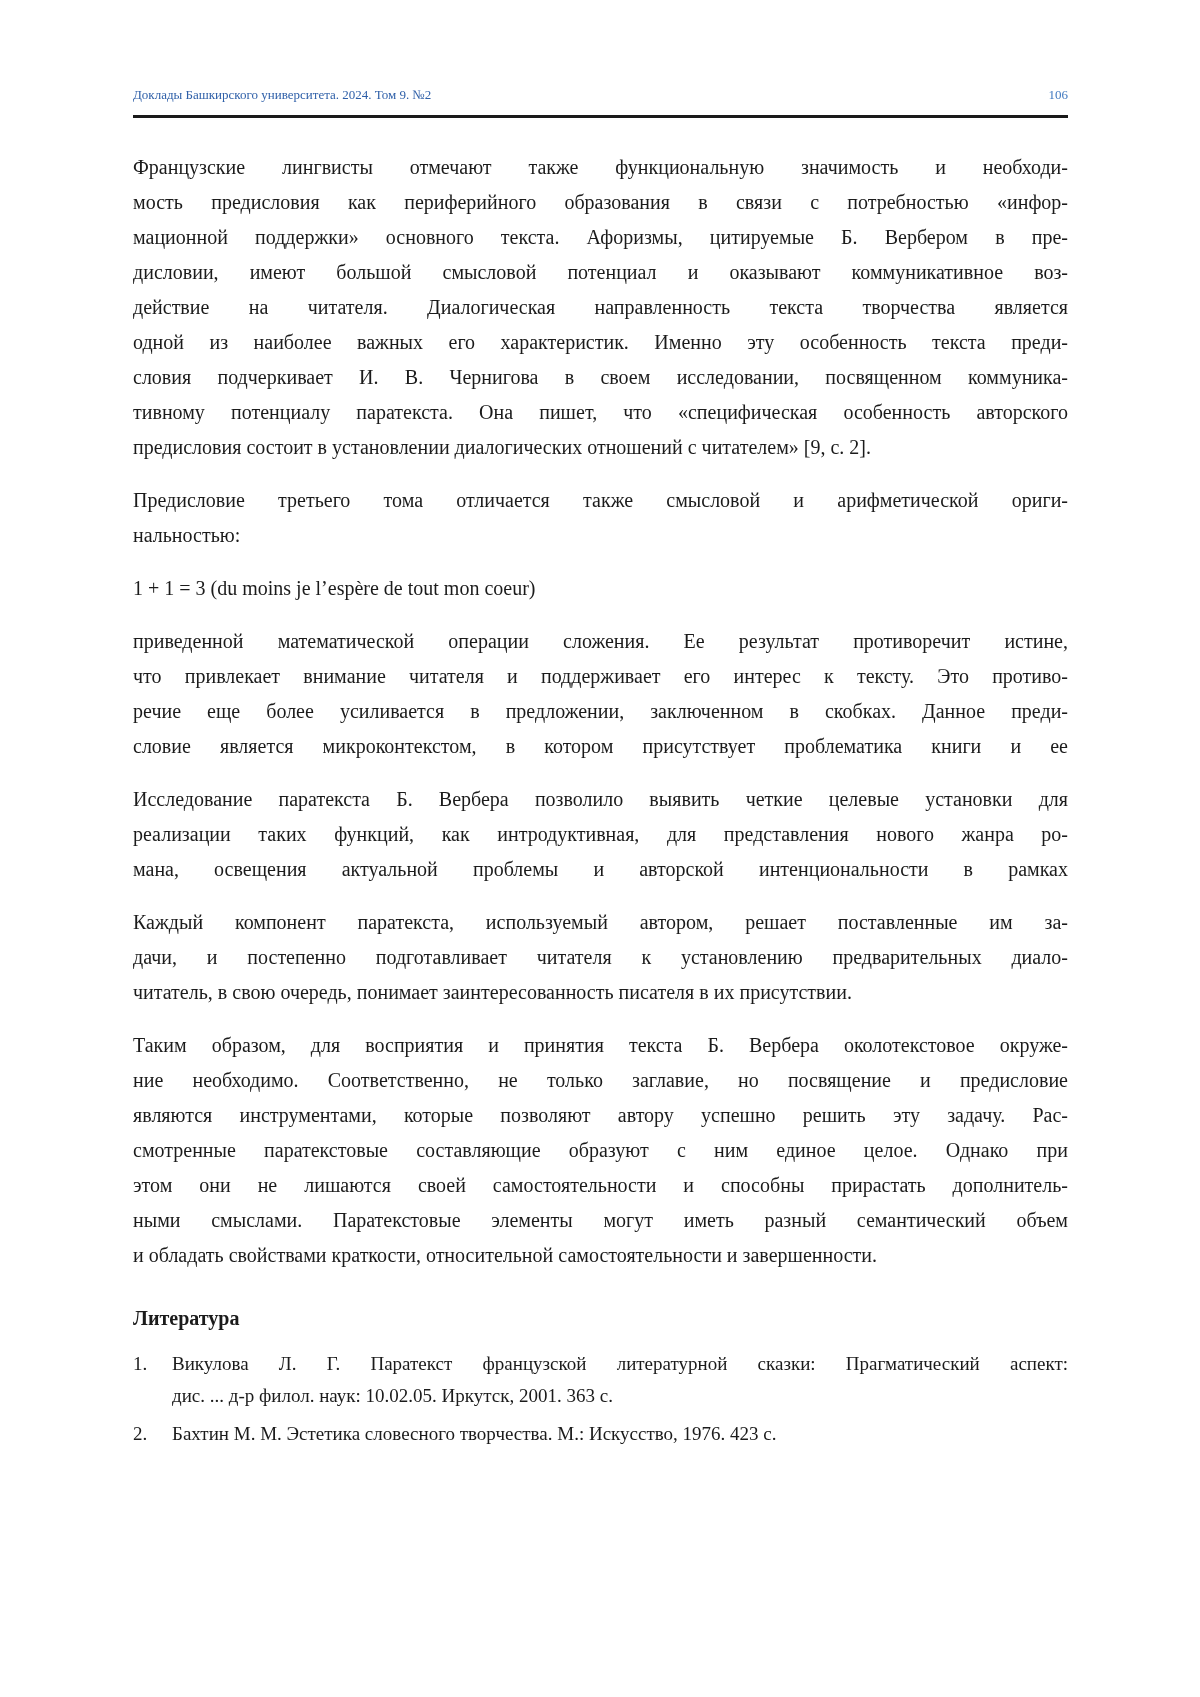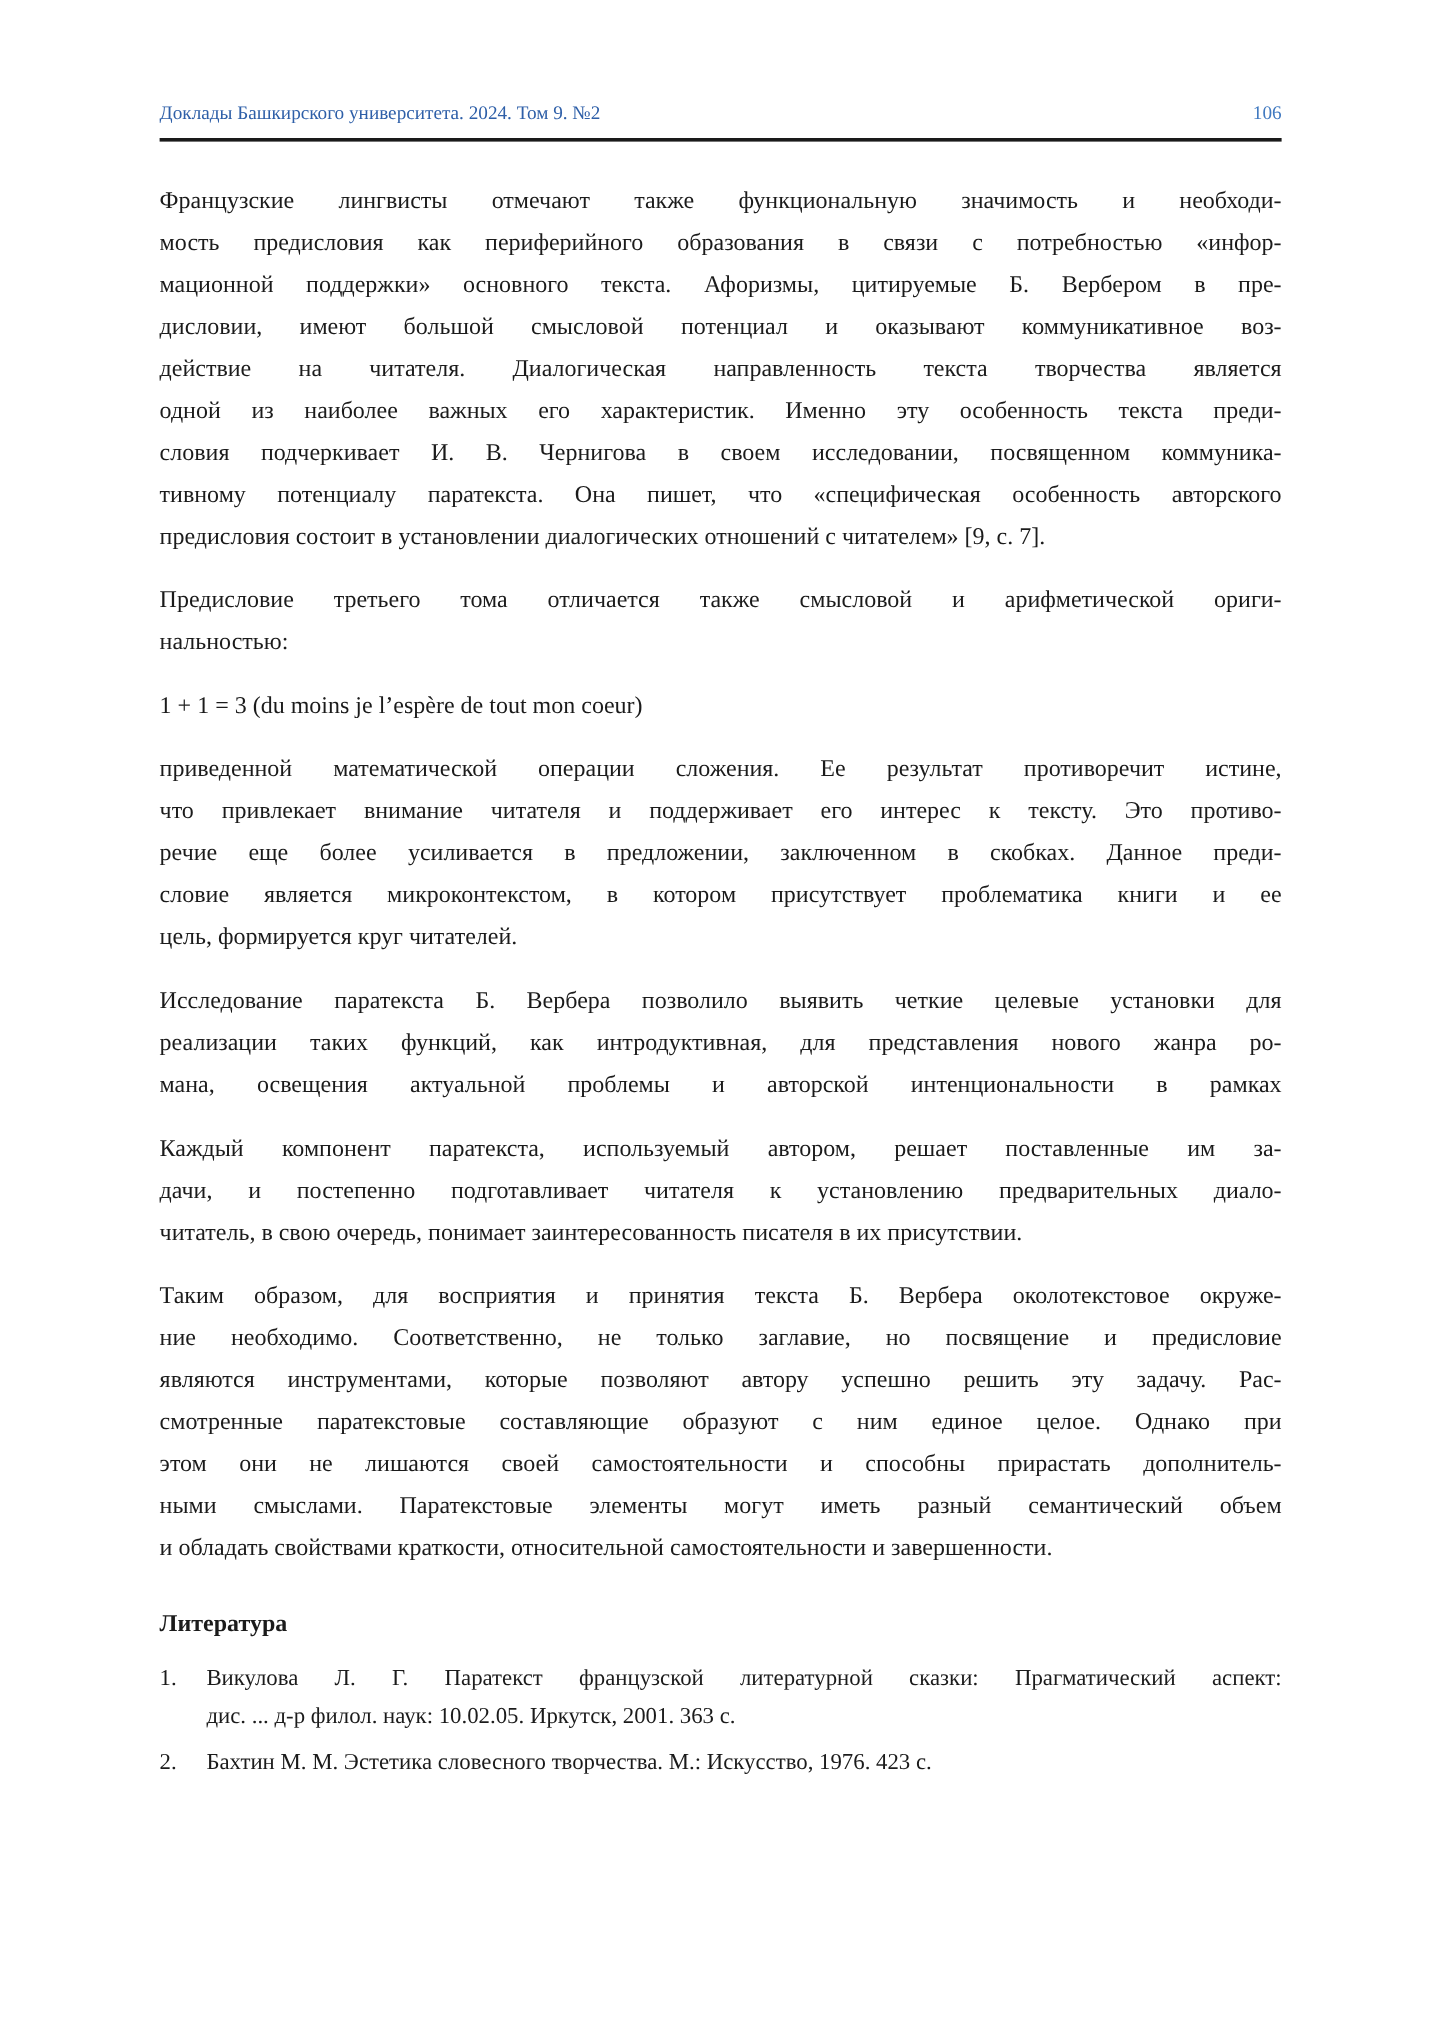--- a/index.html
+++ b/index.html
@@ -14,21 +14,21 @@
   .page {
     box-sizing: border-box;
     width: 1200px;
     height: 1697px;
     padding: 84px 132px 0 133px;
   }
   .page-header {
     display: flex;
     justify-content: space-between;
     align-items: baseline;
-    font-size: 16px;
+    font-size: 13px;
     line-height: 22px;
     color: var(--title-color, #2e5fa8);
   }
   .page-header .pagenum { color: var(--pagenum-color, #4079c0); }
   .header-rule {
     height: 3px;
     background: #1a1a1a;
     margin-top: 9px;
   }
   .body-content {
@@ -68,35 +68,34 @@
   <div class="body-content">
       <div class="para">
         <div class="tline just">Французские лингвисты отмечают также функциональную значимость и необходи-</div>
         <div class="tline just">мость предисловия как периферийного образования в связи с потребностью «инфор-</div>
         <div class="tline just">мационной поддержки» основного текста. Афоризмы, цитируемые Б. Вербером в пре-</div>
         <div class="tline just">дисловии, имеют большой смысловой потенциал и оказывают коммуникативное воз-</div>
         <div class="tline just">действие на читателя. Диалогическая направленность текста творчества является</div>
         <div class="tline just">одной из наиболее важных его характеристик. Именно эту особенность текста преди-</div>
         <div class="tline just">словия подчеркивает И. В. Чернигова в своем исследовании, посвященном коммуника-</div>
         <div class="tline just">тивному потенциалу паратекста. Она пишет, что «специфическая особенность авторского</div>
-        <div class="tline">предисловия состоит в установлении диалогических отношений с читателем» [9, с. 7].</div>
+        <div class="tline">предисловия состоит в установлении диалогических отношений с читателем» [9, с. 2].</div>
       </div>
       <div class="para">
         <div class="tline just">Предисловие третьего тома отличается также смысловой и арифметической ориги-</div>
         <div class="tline">нальностью:</div>
       </div>
       <div class="para">
         <div class="tline">1 + 1 = 3 (du moins je l’espère de tout mon coeur)</div>
       </div>
       <div class="para">
         <div class="tline just">приведенной математической операции сложения. Ее результат противоречит истине,</div>
         <div class="tline just">что привлекает внимание читателя и поддерживает его интерес к тексту. Это противо-</div>
         <div class="tline just">речие еще более усиливается в предложении, заключенном в скобках. Данное преди-</div>
         <div class="tline just">словие является микроконтекстом, в котором присутствует проблематика книги и ее</div>
-        <div class="tline">цель, формируется круг читателей.</div>
       </div>
       <div class="para">
         <div class="tline just">Исследование паратекста Б. Вербера позволило выявить четкие целевые установки для</div>
         <div class="tline just">реализации таких функций, как интродуктивная, для представления нового жанра ро-</div>
         <div class="tline just">мана, освещения актуальной проблемы и авторской интенциональности в рамках</div>
       </div>
       <div class="para">
         <div class="tline just">Каждый компонент паратекста, используемый автором, решает поставленные им за-</div>
         <div class="tline just">дачи, и постепенно подготавливает читателя к установлению предварительных диало-</div>
         <div class="tline">читатель, в свою очередь, понимает заинтересованность писателя в их присутствии.</div>

